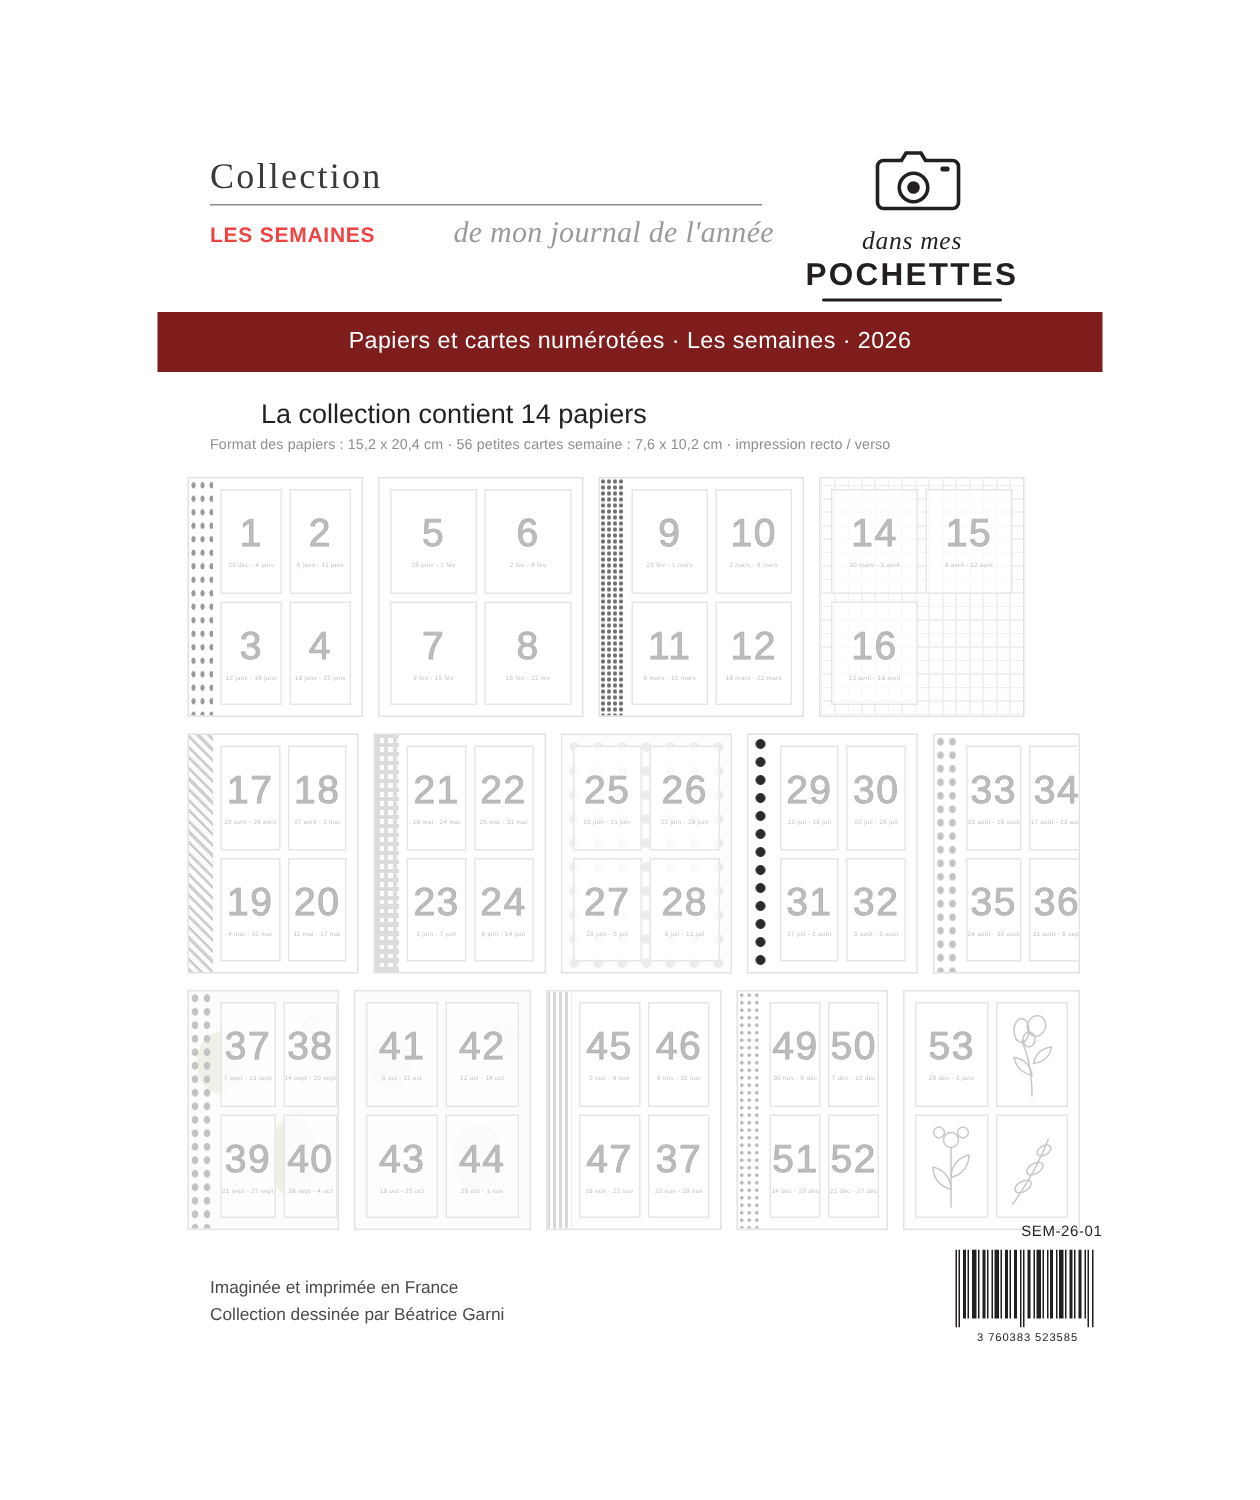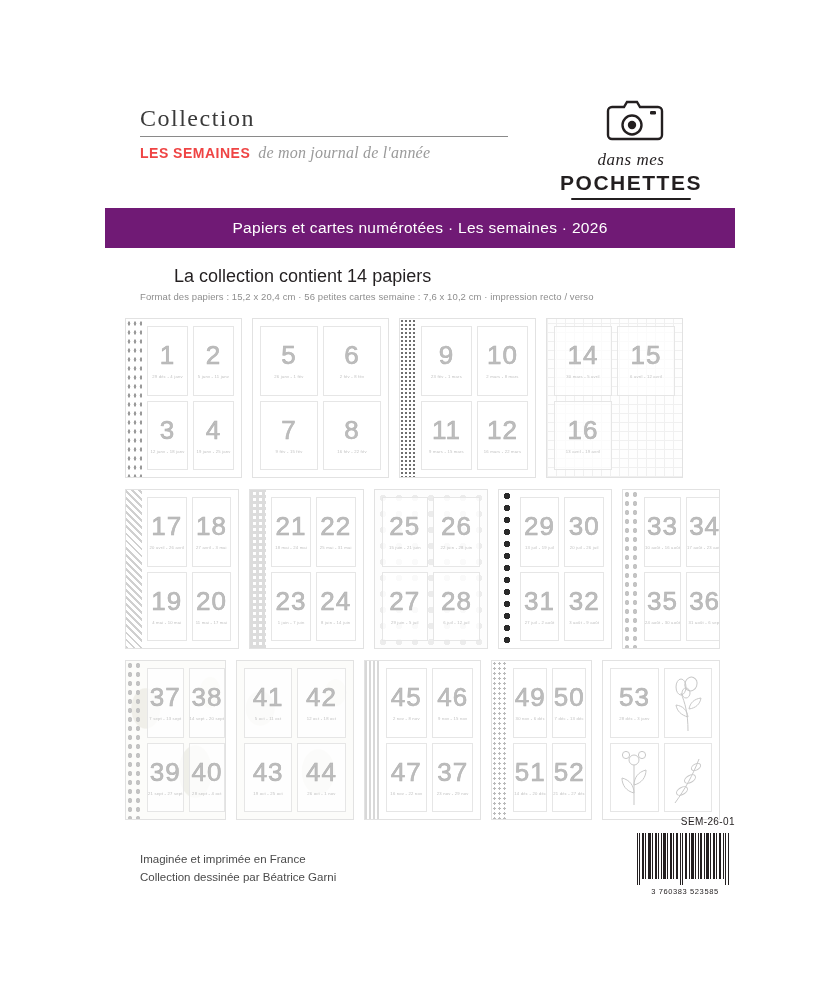--- a/index.html
+++ b/index.html
@@ -22,39 +22,39 @@
     font-weight: 400;
   }
   .rule { border-bottom:1px solid #8a8a8a; width:368px; margin-top:4px; }
   .title-row { margin-top:7px; display:flex; align-items:baseline; gap:8px; }
   .title-main {
     font-family: "Liberation Sans", sans-serif;
     font-weight:700; font-size:14px; letter-spacing:0.5px; color:#ef4444;
   }
   .title-sub {
     font-family: "Liberation Serif", serif; font-style:italic;
-    font-size:16px; color:#9a9a9a; letter-spacing:0.2px;
-  }
-
-  
-  .logo { position:absolute; left:551px; top:98px; width:160px; text-align:center; }
+    font-size:20px; color:#9a9a9a; letter-spacing:0.2px;margin-left:44px;
+  }
+
+  
+  .logo { position:absolute; left:528px; top:98px; width:160px; text-align:center; }
   .logo-dans {
     font-family:"Liberation Serif", serif; font-style:italic;
     font-size:17px; color:#231f20; margin-top:2px; letter-spacing:0.5px;
   }
   .logo-poch {
     font-family:"Liberation Sans", sans-serif; font-weight:700;
     font-size:21px; letter-spacing:1.5px; color:#231f20; margin-top:1px;
   }
   .logo-underline { width:120px; height:2px; background:#231f20; margin:3px auto 0; border-radius:2px;}
 
   
   .banner {
     position:absolute; left:105px; top:208px; width:630px; height:40px;
-    background:#701a75; color:#fff;
+    background:#7f1d1d; color:#fff;
     display:flex; align-items:center; justify-content:center;
     font-size:15.5px; letter-spacing:0.3px;
     font-family:"Liberation Sans", sans-serif;
   }
 
   
   .info { position:absolute; left:140px; top:266px; }
   .info-line1 { font-weight:400; font-size:18px; color:#231f20;padding-left:34px; }
   .info-line2 { font-size:9.5px; color:#8e8e8e; margin-top:4px; letter-spacing:0.1px; }
 

